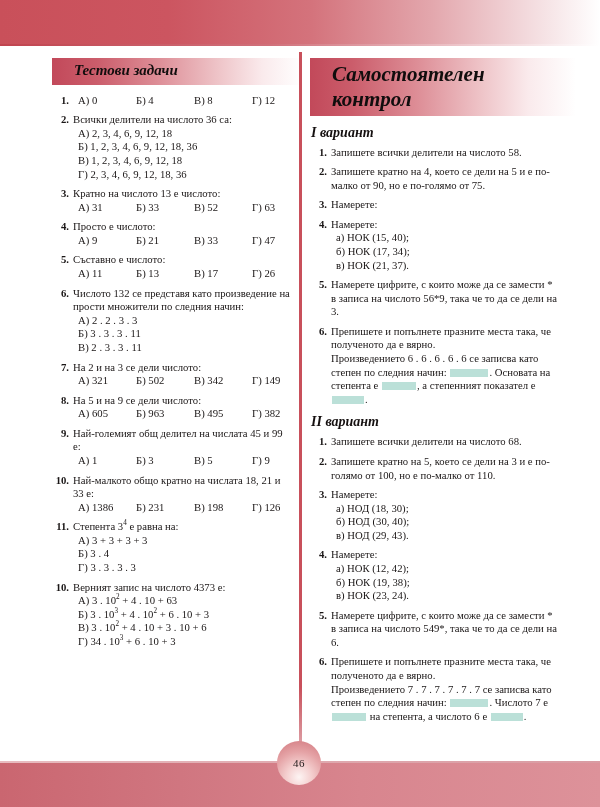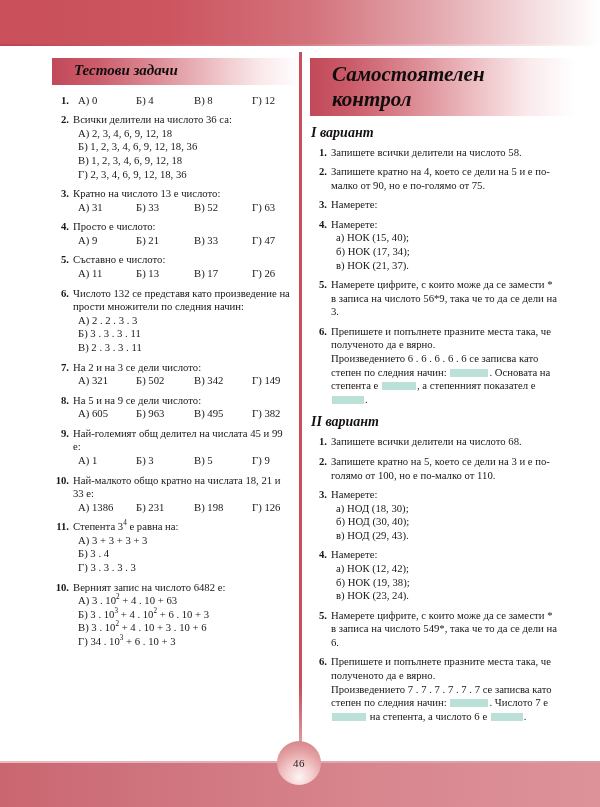--- a/index.html
+++ b/index.html
@@ -189,21 +189,21 @@
         <span class="num">11.</span>
         <span class="qtext">Степента 3<sup>4</sup> е равна на:</span>
         <span class="opts stack">
           <span class="opt">А) 3 + 3 + 3 + 3</span>
           <span class="opt">Б) 3 . 4</span>
           <span class="opt">Г) 3 . 3 . 3 . 3</span>
         </span>
       </li>
       <li>
         <span class="num">10.</span>
-        <span class="qtext">Верният запис на числото 6482 е:</span>
+        <span class="qtext">Верният запис на числото 4373 е:</span>
         <span class="opts stack">
           <span class="opt">А) 3 . 10<sup>2</sup> + 4 . 10 + 63</span>
           <span class="opt">Б) 3 . 10<sup>3</sup> + 4 . 10<sup>2</sup> + 6 . 10 + 3</span>
           <span class="opt">В) 3 . 10<sup>2</sup> + 4 . 10 + 3 . 10 + 6</span>
           <span class="opt">Г) 34 . 10<sup>3</sup> + 6 . 10 + 3</span>
         </span>
       </li>
     </ol>
 </div>
 

